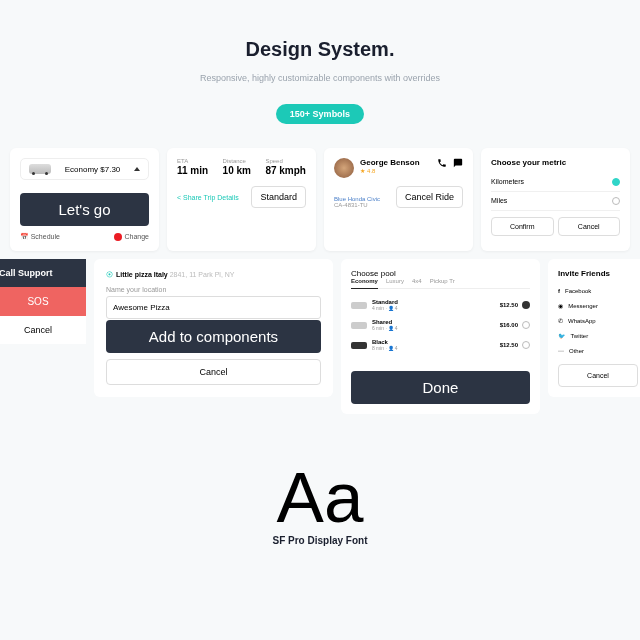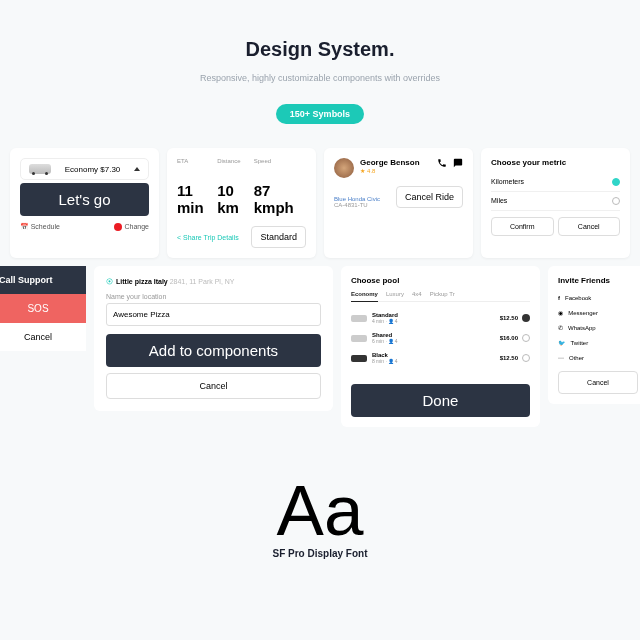--- a/index.html
+++ b/index.html
@@ -4,33 +4,33 @@
 <style>
 *{box-sizing:border-box;margin:0;padding:0;font-family:-apple-system,BlinkMacSystemFont,"Segoe UI",sans-serif}
 body{background:#f7f9fa;width:640px;height:640px;overflow:hidden}
 .hero{text-align:center;padding:38px 0 14px}
 .hero h1{font-size:20px;font-weight:700;color:#1a1f2e}
 .hero p{font-size:9px;color:#9aa3ad;margin-top:12px}
 .pill{display:inline-block;background:#1cc9b7;color:#fff;font-size:9px;font-weight:600;padding:5px 14px;border-radius:16px;margin-top:21px}
 .grid{display:flex;gap:8px;padding:0 10px;margin-top:10px}
 .card{background:#fff;border-radius:6px;padding:10px;box-shadow:0 1px 3px rgba(0,0,0,.05);font-size:8px}
 .row1 .card{flex:1}
-.car-sel{display:flex;align-items:center;justify-content:space-between;border:1px solid #eee;border-radius:5px;padding:5px 8px;margin-bottom:3px}
+.car-sel{display:flex;align-items:center;justify-content:space-between;border:1px solid #eee;border-radius:5px;padding:5px 8px;margin-bottom:13px}
 .car-ico{width:22px;height:10px;background:linear-gradient(#ddd,#bbb);border-radius:3px;position:relative}
 .car-ico:before,.car-ico:after{content:"";position:absolute;width:3px;height:3px;background:#333;border-radius:50%;bottom:-1px}
 .car-ico:before{left:3px}.car-ico:after{right:3px}
 .chev{width:0;height:0;border-left:3px solid transparent;border-right:3px solid transparent;border-bottom:4px solid #333}
 .btn-dark{background:#2c3443;color:#fff;text-align:center;padding:8px;border-radius:4px;font-size:15px;font-weight:500}
 .btn-outline{border:1px solid #ddd;text-align:center;padding:7px;border-radius:4px;font-size:9px;background:#fff}
 .btn-red{background:#ef6461;color:#fff;text-align:center;padding:9px;font-size:10px}
 .links{display:flex;justify-content:space-between;margin-top:7px;font-size:7px;color:#555}
 .dot-red{width:8px;height:8px;border-radius:50%;background:#eb1c24;display:inline-block;margin-right:2px;vertical-align:middle}
 .stats{display:flex;justify-content:space-between;margin-bottom:10px}
 .stat .lbl{font-size:6px;color:#999}
-.stat .val{font-size:15px;font-weight:600;margin-top:18px}
+.stat .val{font-size:10px;font-weight:600;margin-top:1px}
 .share{font-size:7px;color:#1cc9b7}
 .share:before{content:"< "}
 .profile{display:flex;justify-content:space-between;align-items:flex-start}
 .avatar{width:20px;height:20px;border-radius:50%;background:radial-gradient(#d4a57a,#8b5a3c)}
 .pinfo .nm{font-size:8px;font-weight:600}
 .pinfo .rt{font-size:6px;color:#f5a623}
 .picons{display:flex;gap:6px}
 .sub{font-size:6px;color:#4a7fc8;margin-top:8px}
 .plate{font-size:6px;color:#999}
 .metric h4{font-size:8px;font-weight:600;margin-bottom:6px}
@@ -41,23 +41,23 @@
 .btnrow .btn-outline{flex:1;padding:5px;font-size:7px}
 .grid2{display:flex;gap:8px;padding:0 10px;margin-top:8px;align-items:flex-start}
 .c-sos{width:96px;background:#fff;margin-left:-20px}
 .c-sos .dk{background:#2c3443;color:#fff;padding:9px;font-size:9px;font-weight:600}
 .c-sos .wt{background:#fff;padding:9px;font-size:9px;text-align:center}
 .c-fav{flex:1.2;background:#fff;border-radius:6px;padding:12px}
 .loc{font-size:7px;margin-bottom:8px}
 .loc .pin{color:#1cc9b7;margin-right:3px}
 .loc .addr{color:#bbb}
 .flabel{font-size:7px;color:#999;margin-bottom:3px}
-.finput{border:1px solid #ddd;padding:6px;font-size:8px;border-radius:3px;margin-bottom:8px}
+.finput{border:1px solid #ddd;padding:6px;font-size:8px;border-radius:3px;margin-bottom:1px}
 .c-pool{flex:1;background:#fff;border-radius:6px;padding:10px}
-.c-pool h4{font-size:8px;font-weight:700;margin-bottom:6px}
+.c-pool h4{font-size:8px;font-weight:400;margin-bottom:0}
 .tabs{display:flex;gap:8px;font-size:6px;color:#999;border-bottom:1px solid #eee;padding-bottom:4px;margin-bottom:6px}
 .tabs .act{color:#222;font-weight:600;border-bottom:1px solid #222;padding-bottom:4px;margin-bottom:-5px}
 .popt{display:flex;align-items:center;justify-content:space-between;padding:4px 0}
 .popt .l{display:flex;align-items:center;gap:5px}
 .popt .nm2{font-size:6px;font-weight:600}
 .popt .mt{font-size:5px;color:#999}
 .popt .pr{font-size:6px;font-weight:600}
 .popt .sel{width:8px;height:8px;border-radius:50%;background:#333;margin-left:4px}
 .popt .unsel{width:8px;height:8px;border-radius:50%;border:1px solid #bbb;margin-left:4px}
 .car-s{width:16px;height:7px;background:#ccc;border-radius:2px}

